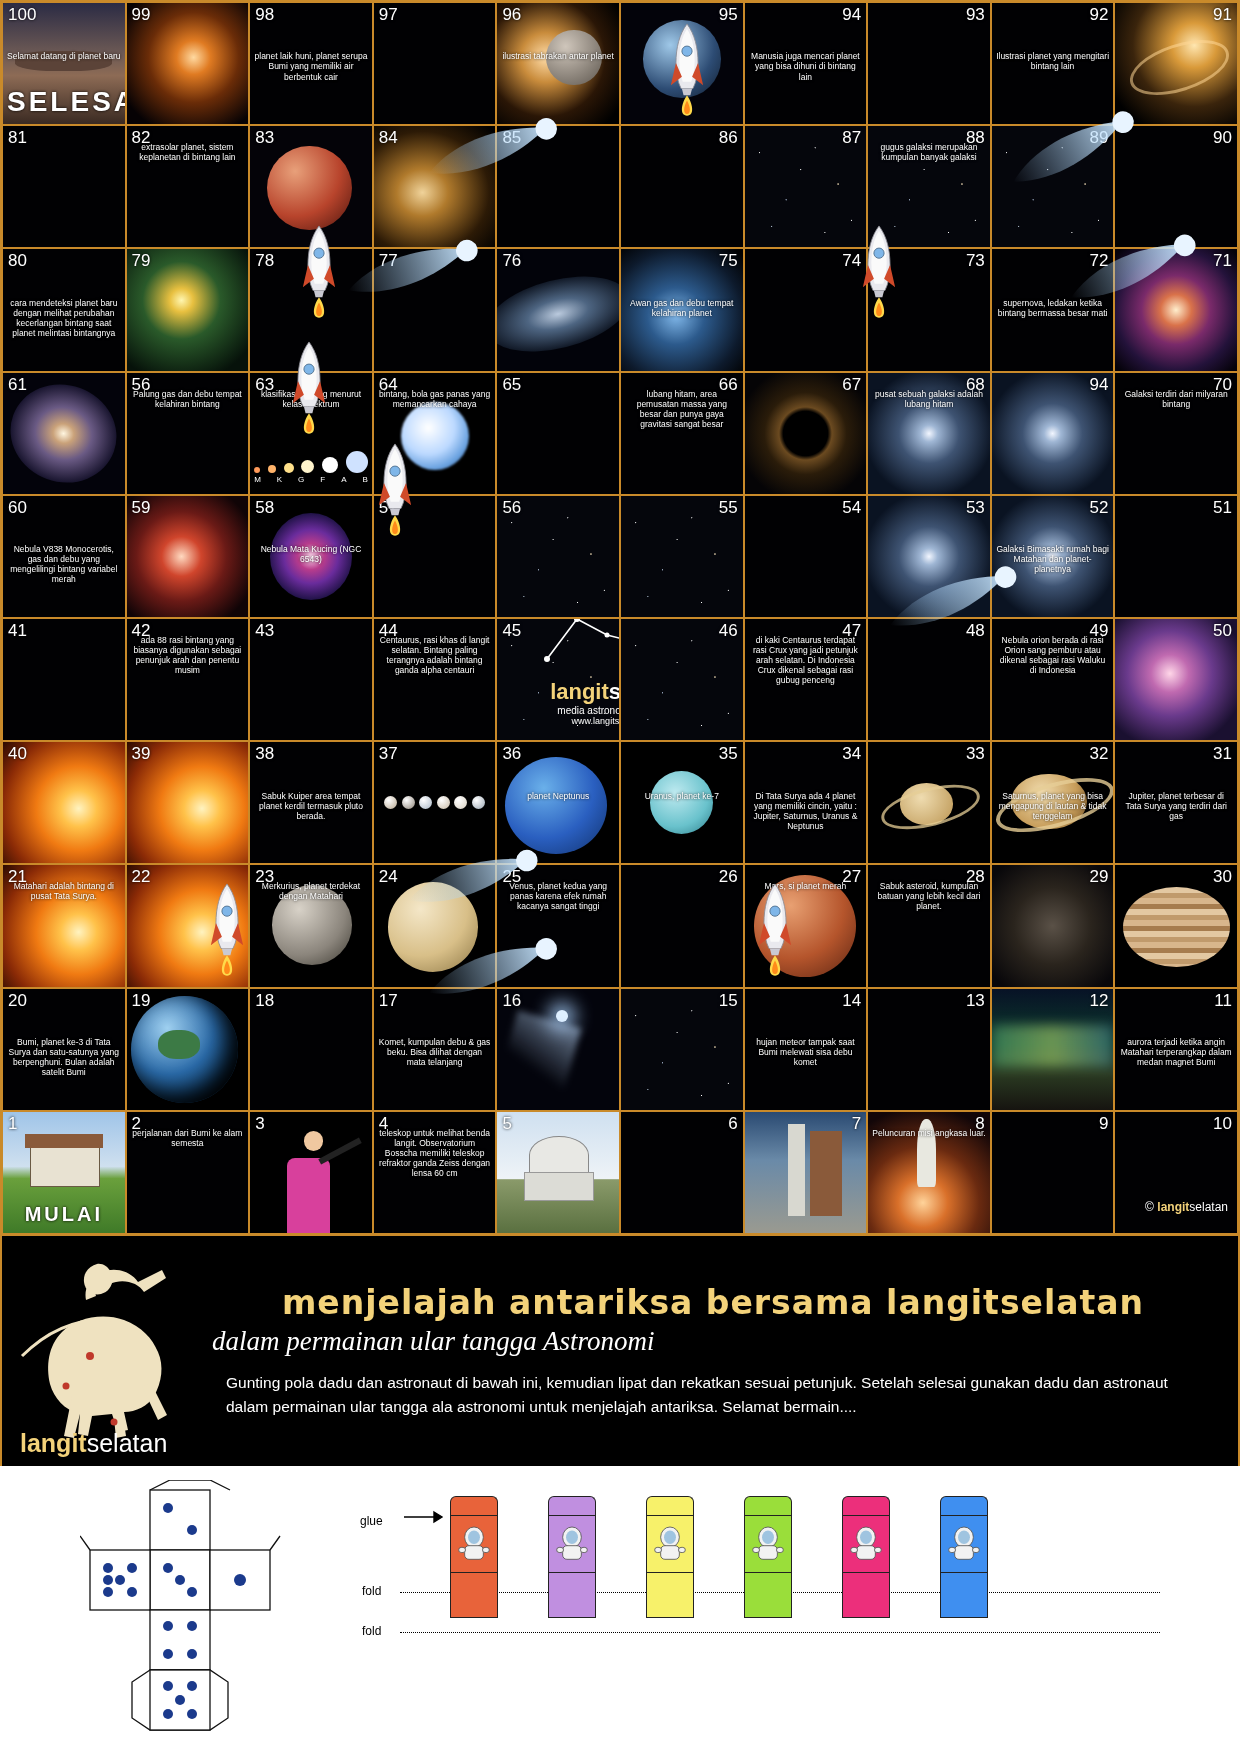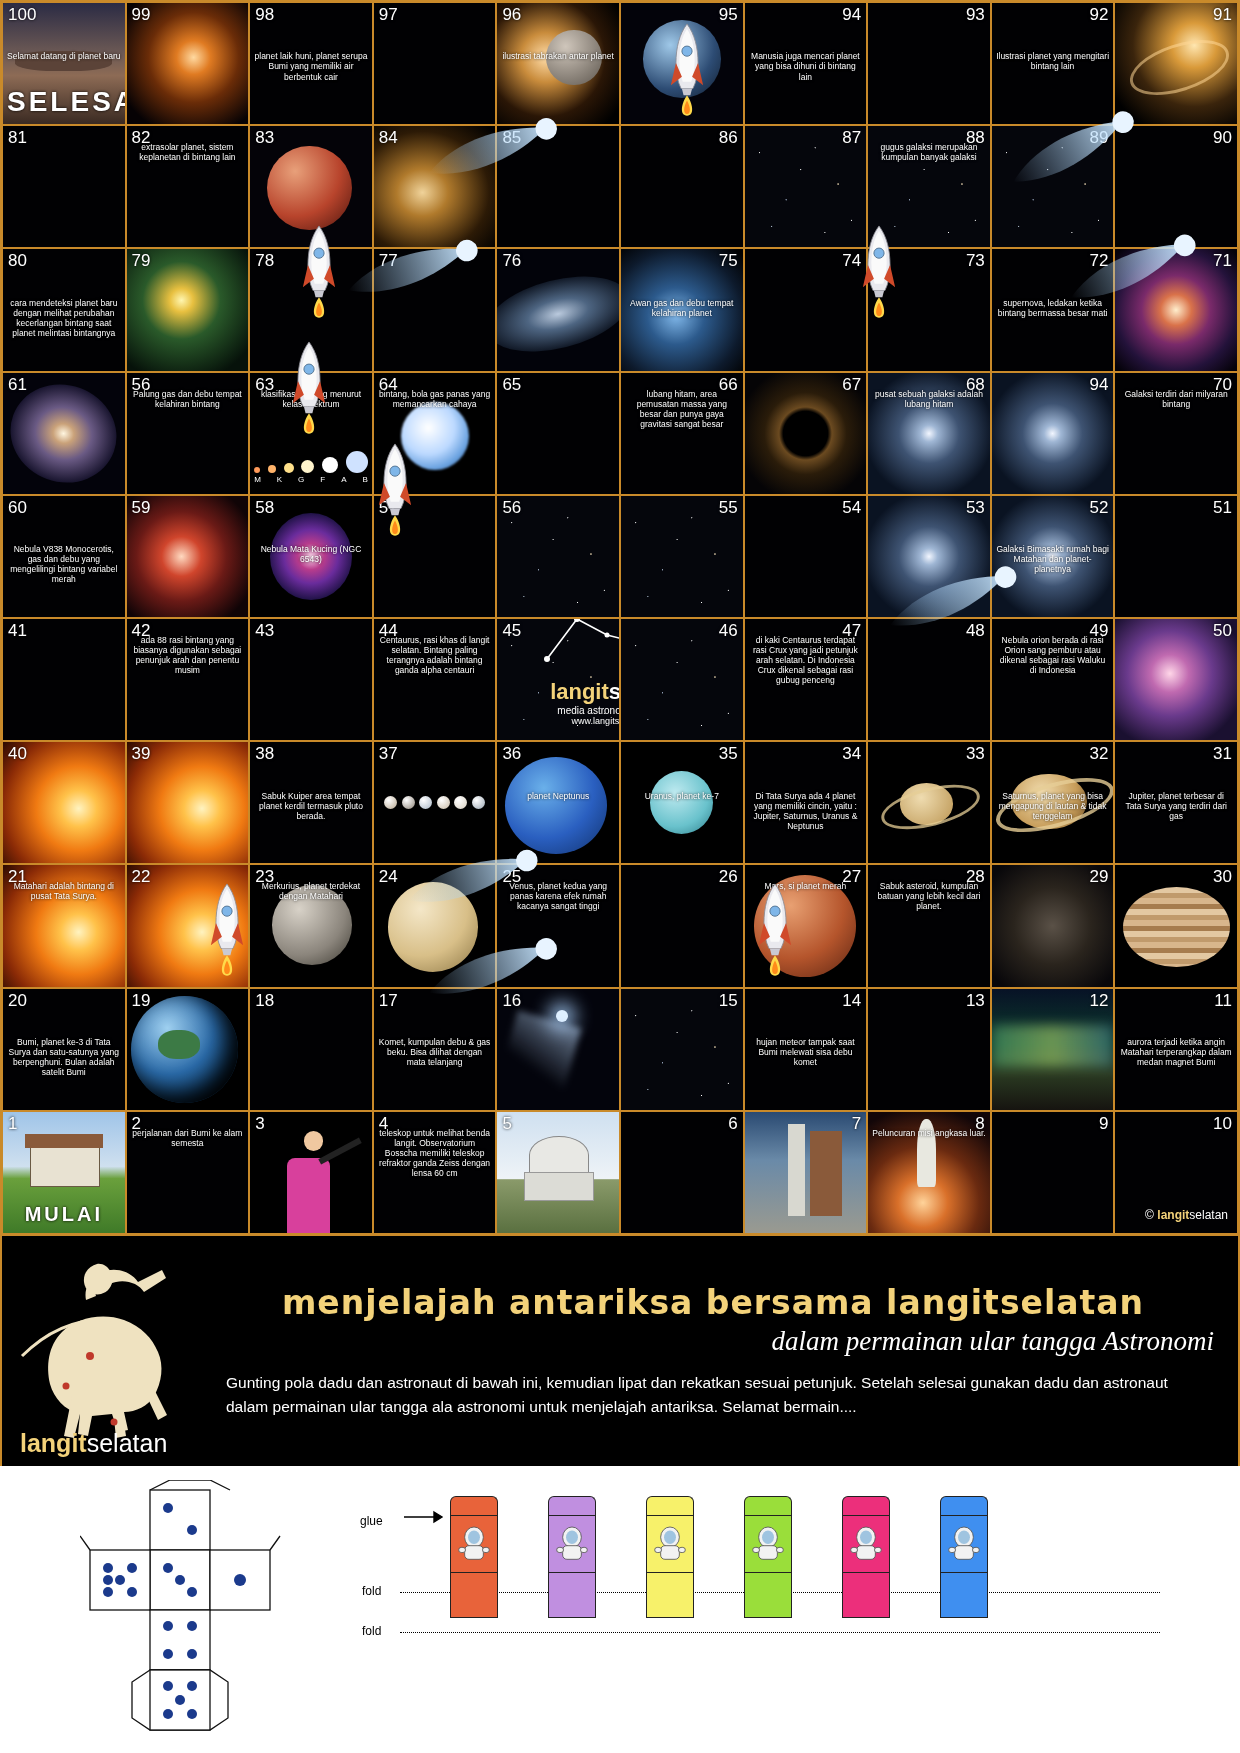--- a/index.html
+++ b/index.html
@@ -13,31 +13,31 @@
   .txt.t{top:16px;}
   .txt.m{top:40%;}
   .txt.b{bottom:6px;}
   .bgfill{position:absolute;inset:0;z-index:1;}
   .stars{background-image:radial-gradient(1px 1px at 12% 22%,#fff,transparent),radial-gradient(1px 1px at 34% 61%,#cfe2ff,transparent),radial-gradient(1px 1px at 58% 18%,#fff,transparent),radial-gradient(1.4px 1.4px at 77% 48%,#ffe9c0,transparent),radial-gradient(1px 1px at 88% 78%,#fff,transparent),radial-gradient(1px 1px at 22% 83%,#bcd,transparent),radial-gradient(1px 1px at 46% 36%,#fff,transparent),radial-gradient(1px 1px at 66% 88%,#fff,transparent);background-color:#05060c;}
   
   #banner{position:relative;width:1240px;height:230px;background:#000;box-sizing:border-box;border-left:2px solid #c98a2a;border-right:2px solid #c98a2a;display:flex;align-items:center;}
   #banner .logo{width:210px;height:100%;position:relative;flex:0 0 210px;}
   #banner .copy{flex:1;padding-right:24px;}
   .title1{color:#f3d27a;font-size:33px;font-weight:bold;letter-spacing:1px;text-align:center;font-family:"DejaVu Sans",sans-serif;}
-  .title2{color:#ffffff;font-size:27px;text-align:right;font-style:italic;font-family:"Liberation Serif",serif;margin-top:4px;}
+  .title2{color:#ffffff;font-size:27px;text-align:left;font-style:italic;font-family:"Liberation Serif",serif;margin-top:4px;}
   .blurb{color:#ffffff;font-size:15.5px;line-height:1.55;margin-top:14px;padding-left:14px;}
   
   #cutouts{position:relative;width:1240px;height:285px;background:#fff;}
   .astro-col{position:absolute;width:48px;}
   .astro-top{height:18px;border:1px solid #222;border-bottom:none;}
   .astro-body{height:56px;border:1px solid #222;display:flex;align-items:center;justify-content:center;font-size:22px;}
   .astro-mid{height:44px;border:1px solid #222;border-top:none;}
   .foldlbl{position:absolute;font-size:12px;color:#000;}
   .dotline{position:absolute;border-top:1px dotted #000;}
-  .copyright{position:absolute;right:10px;bottom:12px;color:#fff;font-size:12px;z-index:9;}
+  .copyright{position:absolute;right:10px;bottom:20px;color:#fff;font-size:12px;z-index:9;}
   .copyright b{color:#f3d27a;}
   .ls-mark{color:#f3d27a;font-weight:bold;}
 </style>
 </head>
 <body>
 
 <div id="board">
   <div class="grid" id="grid">
       <div class="cell">
         <div class="bgfill" style="background: linear-gradient(rgb(43, 43, 68) 0%, rgb(109, 90, 85) 42%, rgb(141, 107, 85) 60%, rgb(58, 42, 34) 100%);">

